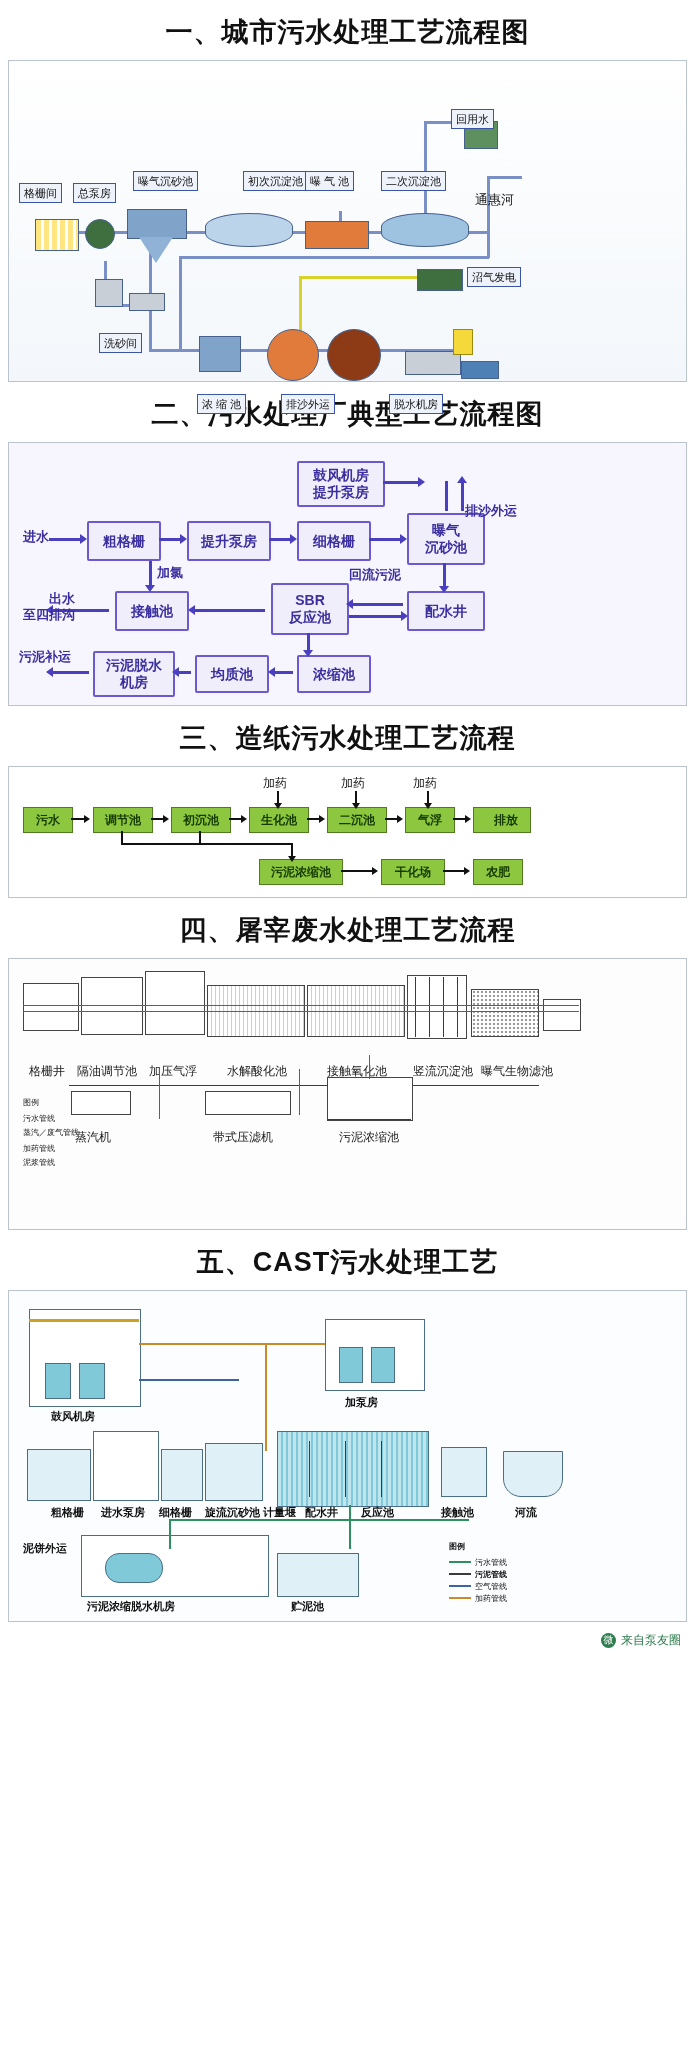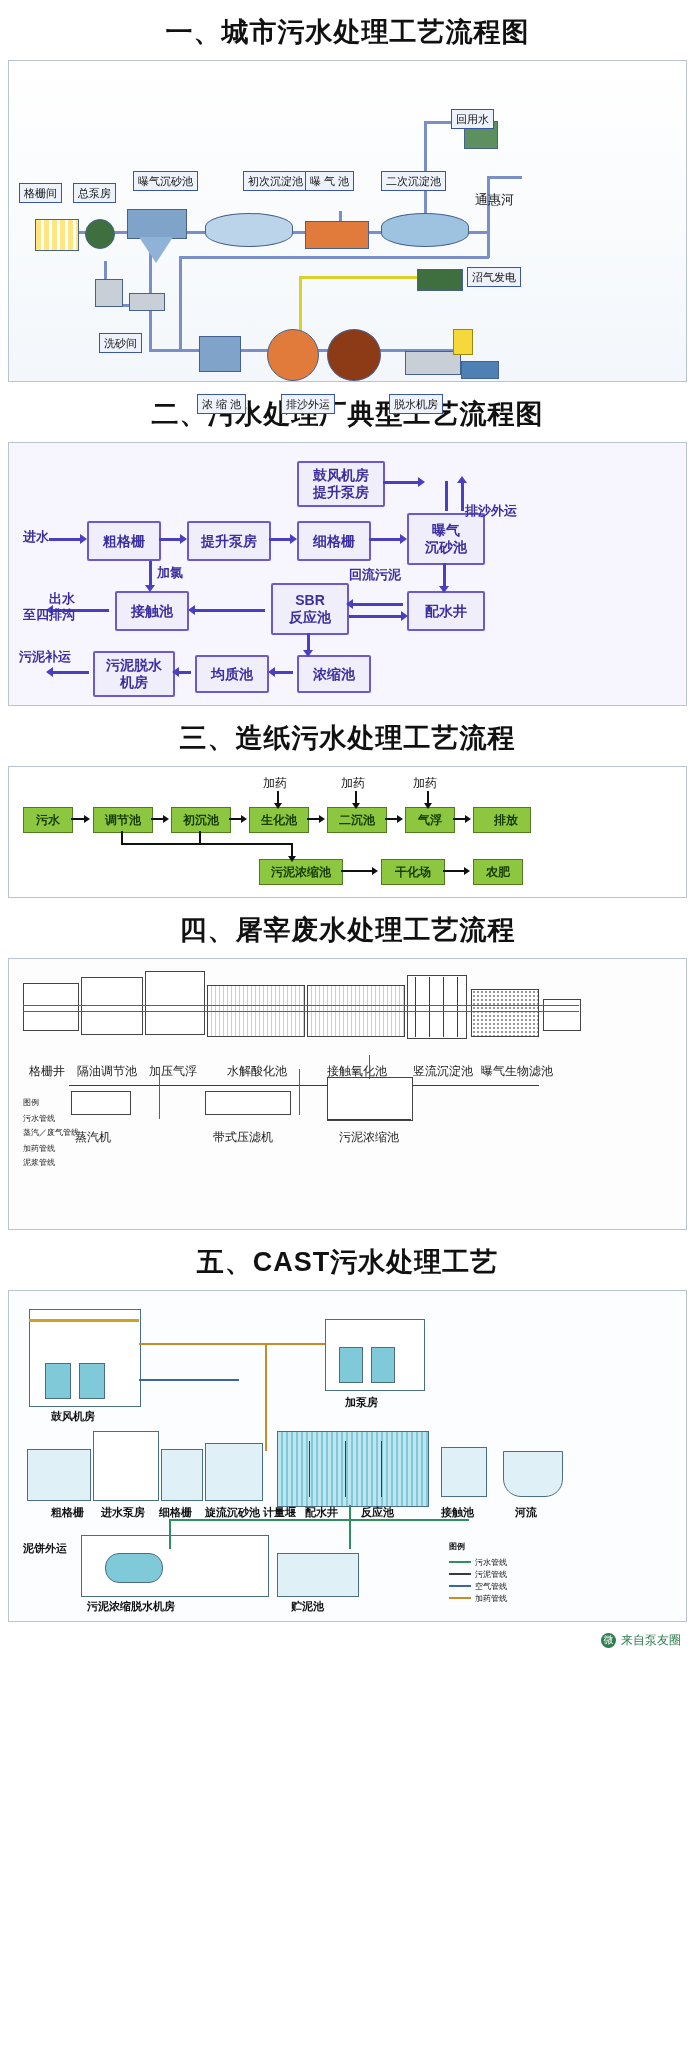--- a/index.html
+++ b/index.html
@@ -350,21 +350,21 @@
     <div class="t5" style="left:14px;top:250px;">泥饼外运</div>
     <div class="t5" style="left:78px;top:308px;">污泥浓缩脱水机房</div>
     <div class="t5" style="left:282px;top:308px;">贮泥池</div>
 
     <div class="ln5 g" style="left:160px;top:228px;width:300px;height:2px;"></div>
     <div class="ln5 g" style="left:160px;top:228px;width:2px;height:30px;"></div>
     <div class="ln5 g" style="left:340px;top:214px;width:2px;height:44px;"></div>
 
     <div class="s5legend" style="left:440px;top:250px;font-weight:bold;">图例</div>
     <div class="s5legend" style="left:466px;top:266px;">污水管线</div>
-    <div class="s5legend" style="left:466px;top:278px;">污泥管线</div>
+    <div class="s5legend" style="left:466px;top:278px;font-weight:bold;">污泥管线</div>
     <div class="s5legend" style="left:466px;top:290px;">空气管线</div>
     <div class="s5legend" style="left:466px;top:302px;">加药管线</div>
     <div class="ln5 g" style="left:440px;top:270px;width:22px;height:2px;"></div>
     <div class="ln5" style="left:440px;top:282px;width:22px;height:2px;"></div>
     <div class="ln5 b" style="left:440px;top:294px;width:22px;height:2px;"></div>
     <div class="ln5 o" style="left:440px;top:306px;width:22px;height:2px;"></div>
   </div>
 
   <div class="footer">
     <div class="wm">

